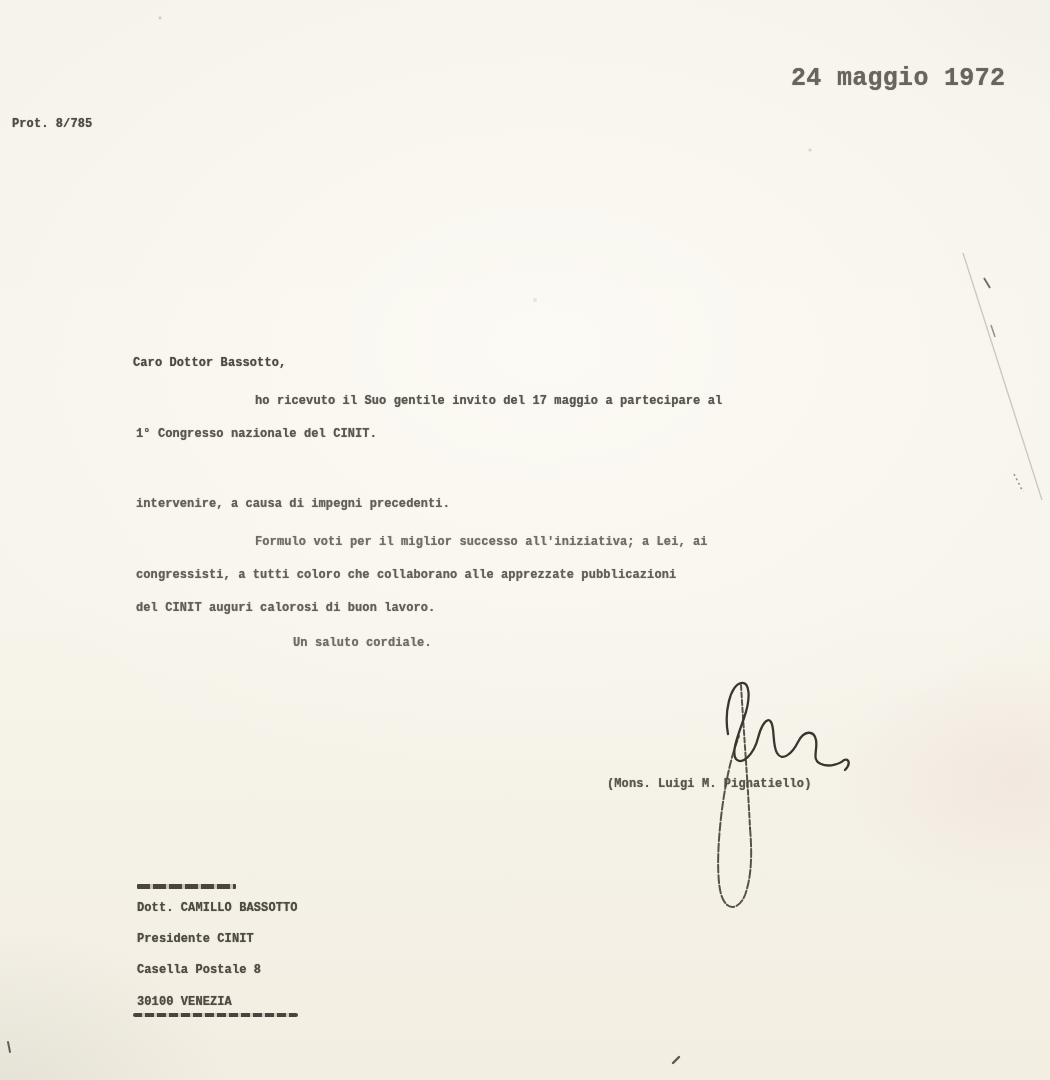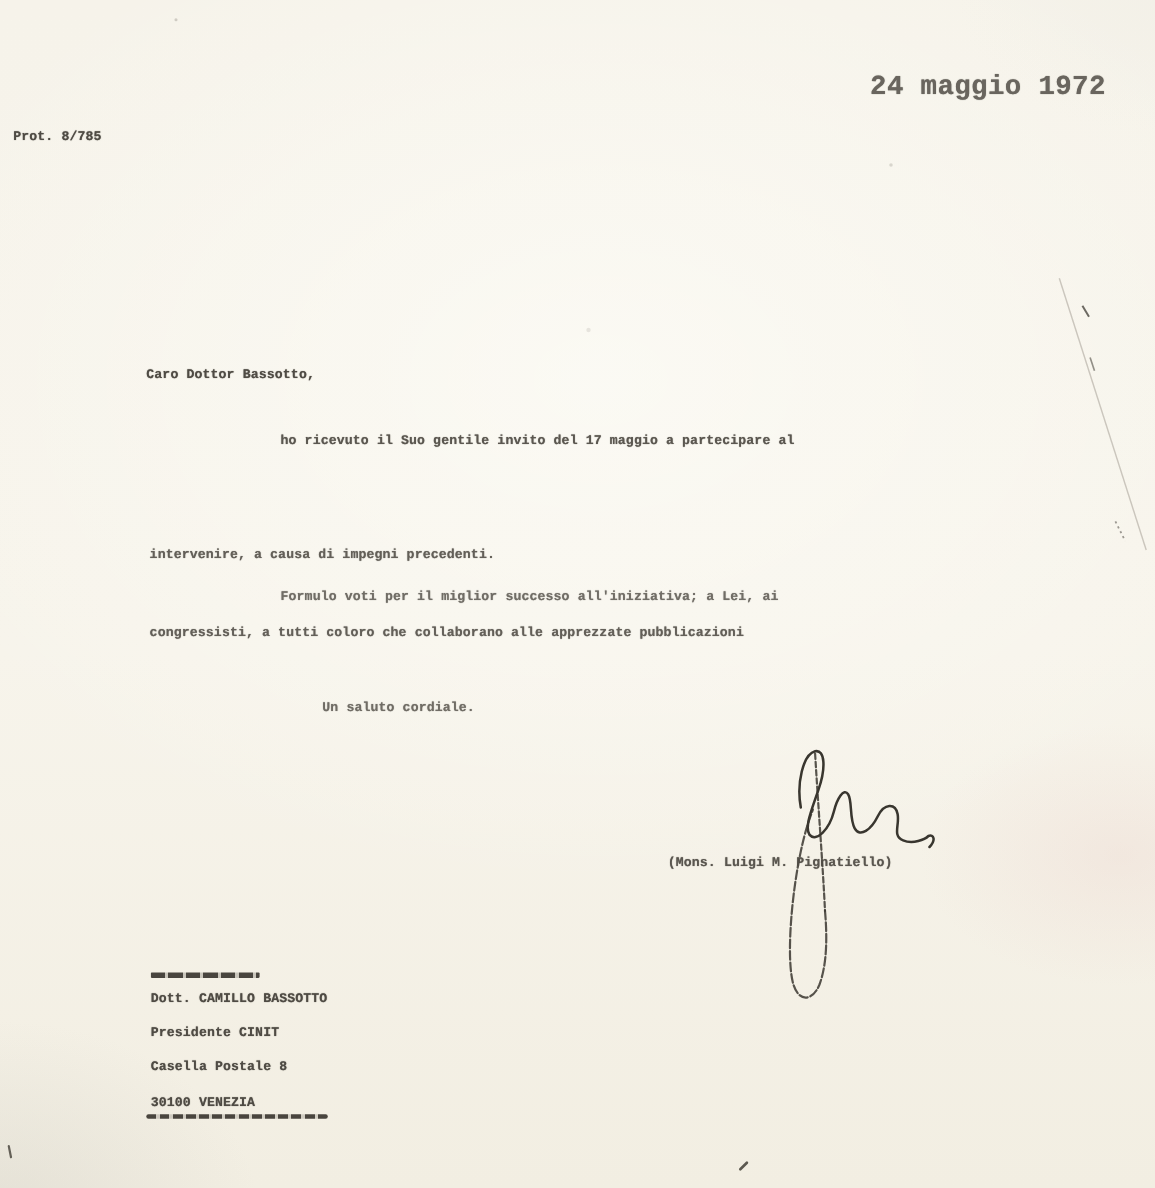--- a/index.html
+++ b/index.html
@@ -41,28 +41,30 @@
 </style>
 </head>
 <body>
 
 <div class="page">
 
   <div class="txt date dim2" style="left:791px;top:64px;">24 maggio 1972</div>
 
   <div class="txt" style="left:12px;top:113px;">Prot. 8/785</div>
 
-  <div class="txt" style="left:133px;top:330px;">Caro Dottor Bassotto,</div>
+  <div class="txt" style="left:133px;top:352px;">Caro Dottor Bassotto,</div>
 
   <div class="txt dim1" style="left:255px;top:390px;">ho ricevuto il Suo gentile invito del 17 maggio a partecipare al</div>
+  <div class="txt dim1" style="left:136px;top:423px;">1° Congresso nazionale del CINIT.</div>
 
   <div class="txt dim2" style="left:136px;top:493px;">intervenire, a causa di impegni precedenti.</div>
 
   <div class="txt dim3" style="left:255px;top:531px;">Formulo voti per il miglior successo all'iniziativa; a Lei, ai</div>
   <div class="txt dim2" style="left:136px;top:564px;">congressisti, a tutti coloro che collaborano alle apprezzate pubblicazioni</div>
+  <div class="txt dim2" style="left:136px;top:597px;">del CINIT auguri calorosi di buon lavoro.</div>
 
   <div class="txt dim3" style="left:255px;top:632px;margin-left:38px;">Un saluto cordiale.</div>
 
   <svg class="signature" width="185" height="260" viewBox="0 0 185 260">
     <g fill="none" stroke="#39362f" stroke-width="2.3" stroke-linecap="round">
       <path d="M 50 58 C 46 36, 52 10, 63 7 C 72 5, 73 22, 66 42
                C 60 60, 53 76, 58 83 C 64 90, 76 78, 80 62
                C 83 50, 89 40, 93 46 C 97 52, 94 68, 99 77
                C 104 86, 114 78, 120 66 C 126 54, 136 54, 138 64
                C 140 74, 133 84, 143 88 C 152 92, 163 87, 166 84

